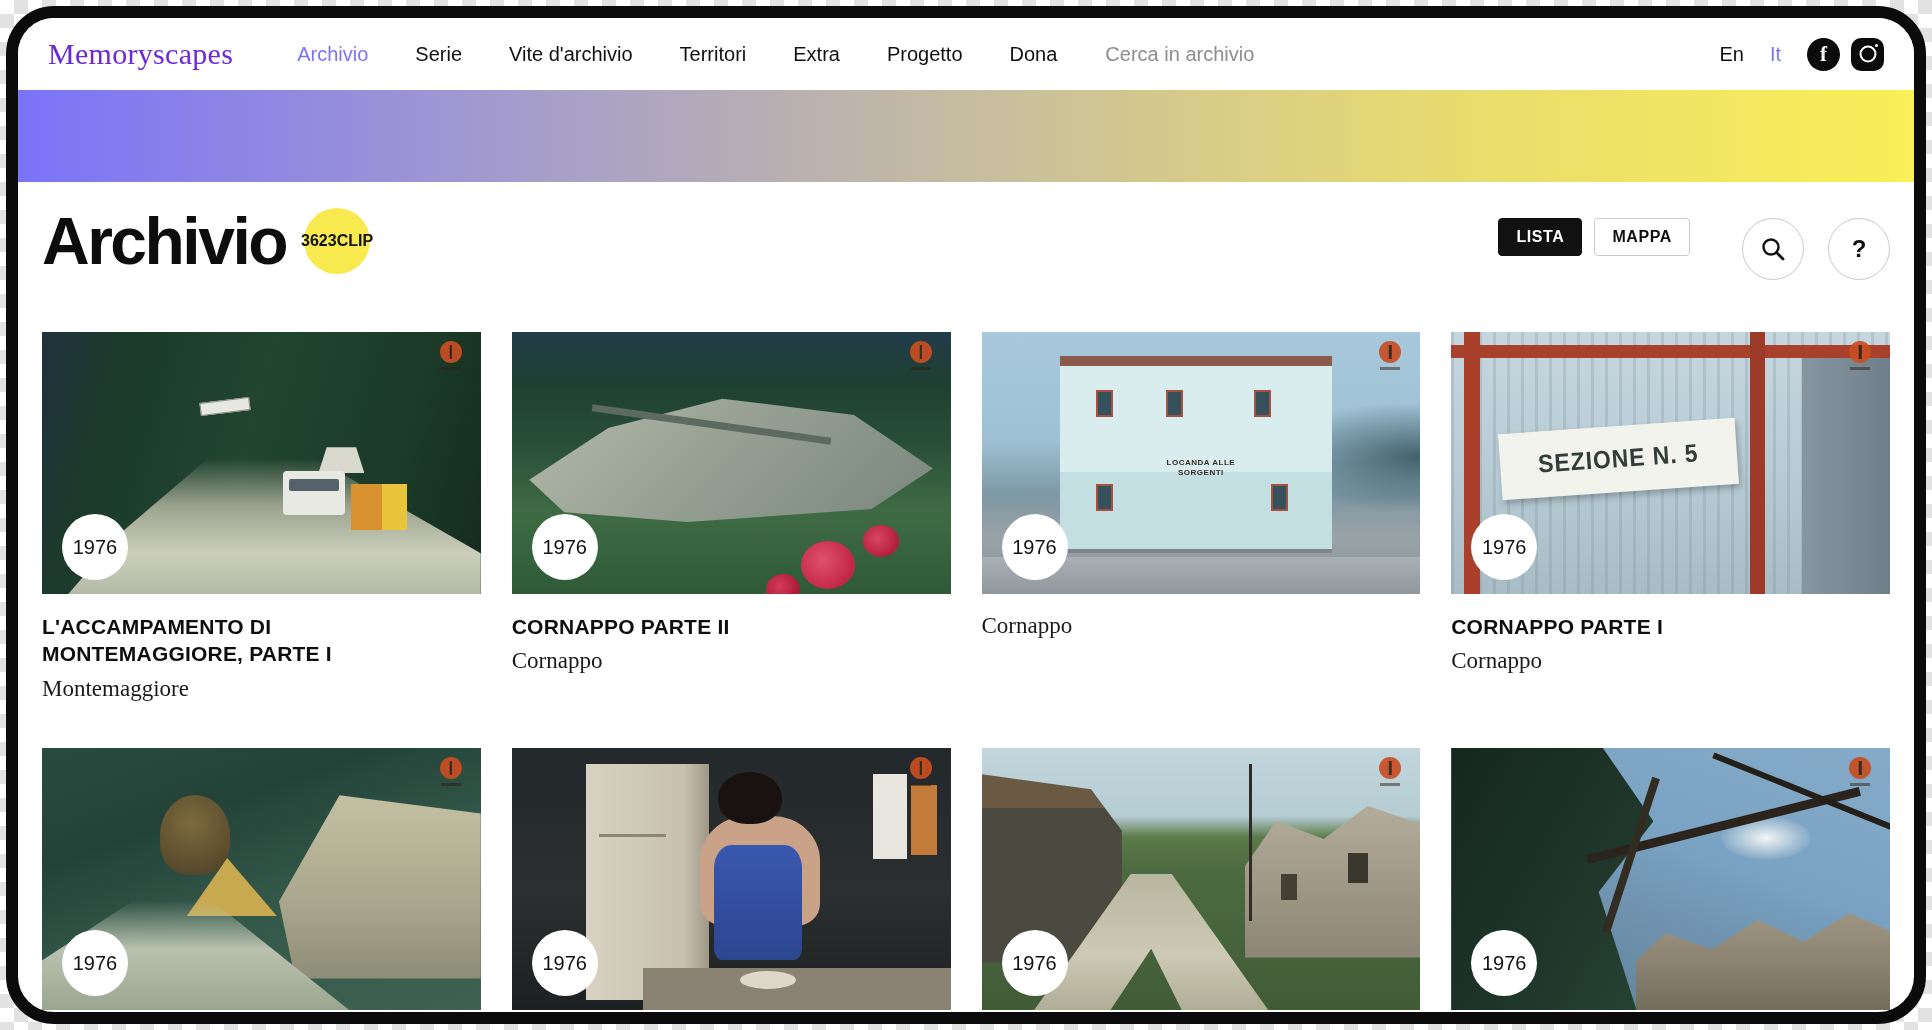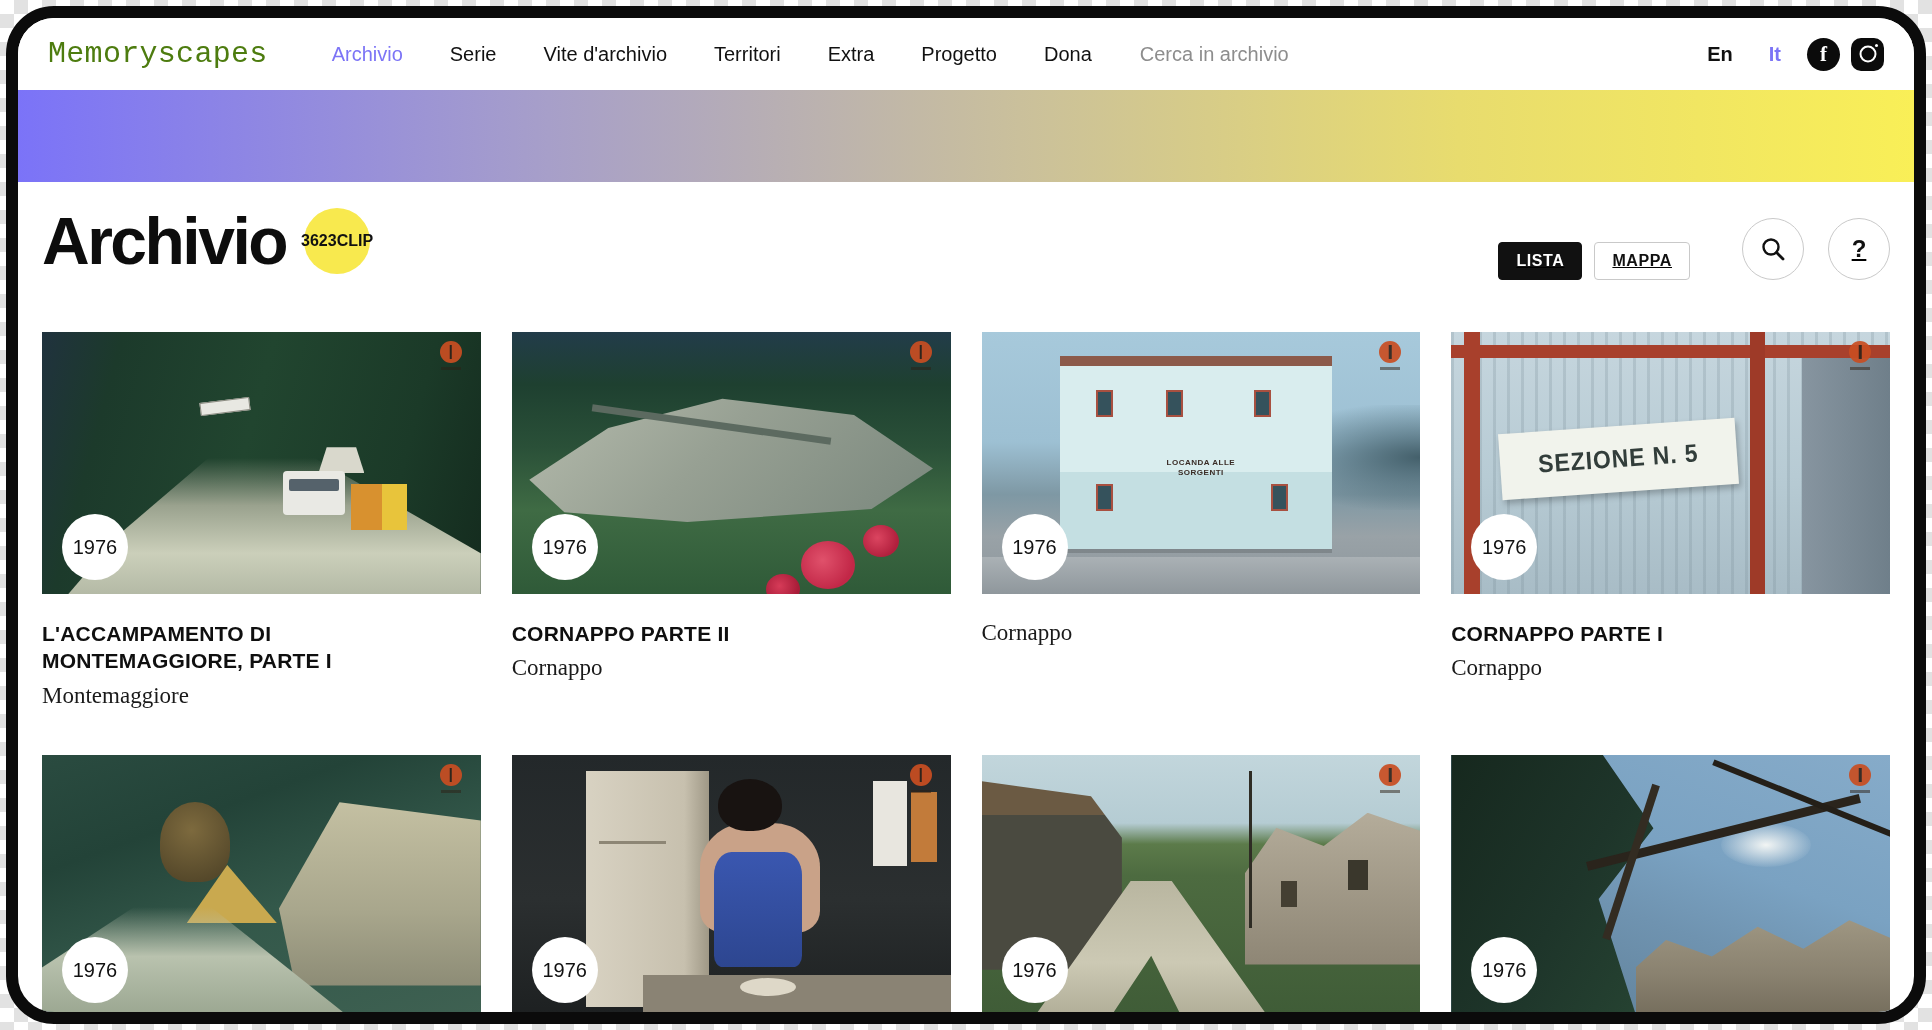--- a/index.html
+++ b/index.html
@@ -14,28 +14,28 @@
   .device {
     position:absolute; inset:6px;
     background:#ffffff;
     border:12px solid #0b0b0b;
     border-radius:48px;
     overflow:hidden;
   }
 
   
   .topbar { height:72px; display:flex; align-items:center; padding:0 30px; background:#fff; }
-  .brand { font-family:Liberation Mono, monospace; font-size:30px; color:#4d7c0f; font-weight:400; letter-spacing:0.3px; cursor:pointer; }
+  .brand { font-family:Liberation Serif, serif; font-size:30px; color:#6d28d9; font-weight:400; letter-spacing:0.3px; cursor:pointer; }
   .nav { display:flex; gap:47px; margin-left:64px; font-size:20px; font-weight:500; color:#111; }
   .nav-link { cursor:pointer; white-space:nowrap; }
   .nav-link.active { color:#7c74f6; }
   .search-input { margin-left:48px; border:none; outline:none; font-size:20px; font-family:"Liberation Sans",sans-serif; color:#333; width:230px; background:transparent; }
   .search-input::placeholder { color:#8d8d8d; }
   .right-zone { margin-left:auto; display:flex; align-items:center; gap:26px; }
-  .lang { display:flex; gap:36px; font-size:20px; font-weight:700; }
+  .lang { display:flex; gap:26px; font-size:20px; font-weight:400; }
   .lang-item { color:#111; cursor:pointer; }
   .lang-item.active { color:#7c74f6; }
   .socials { display:flex; gap:11px; align-items:center; }
   .fb-icon { width:33px; height:33px; border-radius:50%; background:#0b0b0b; color:#fff;
              display:flex; align-items:center; justify-content:center;
              font-size:21px; font-weight:700; font-family:"Liberation Serif",serif; cursor:pointer; }
   .ig-icon { width:33px; height:33px; border-radius:10px; background:#0b0b0b; position:relative; cursor:pointer; }
   .ig-icon::before { content:""; position:absolute; left:50%; top:50%; width:13px; height:13px;
              transform:translate(-50%,-50%); border:2.5px solid #fff; border-radius:50%; }
   .ig-icon::after { content:""; position:absolute; right:6px; top:6px; width:3px; height:3px; background:#fff; border-radius:50%; }
@@ -45,21 +45,21 @@
     background:linear-gradient(90deg,#7b73f8 0%,#a79fc9 28%,#c9bf9d 52%,#e8dc6e 76%,#f9ef57 100%); }
 
   
   .main { padding:26px 24px 0; }
   .header-row { display:flex; justify-content:space-between; align-items:flex-start; }
   .title-wrap { display:flex; align-items:flex-start; }
   .page-title { font-size:66px; font-weight:700; letter-spacing:-2.5px; line-height:1; color:#0d0d0d; }
   .clip-badge { width:66px; height:66px; border-radius:50%; background:#f8e94e; margin-left:18px; margin-top:0;
     display:flex; flex-direction:row; align-items:center; justify-content:center;
     font-size:16px; font-weight:600; line-height:1.2; color:#111; }
-  .controls { display:flex; align-items:flex-end; margin-top:10px;text-decoration:underline; }
+  .controls { display:flex; align-items:flex-start; margin-top:10px; }
   .btn { font-size:16px; font-weight:700; letter-spacing:0.6px; padding:9px 17px; border-radius:4px; cursor:pointer; font-family:"Liberation Sans",sans-serif; }
   .btn.dark { background:#111; color:#fff; border:1px solid #111; }
   .btn.ghost { background:#fff; color:#111; border:1px solid #c9c9c9; margin-left:12px; }
   .circle-btn { width:62px; height:62px; border-radius:50%; border:1px solid #c9c9c9; background:#fff;
     display:flex; align-items:center; justify-content:center; cursor:pointer; }
   .circle-btn.search { margin-left:52px; }
   .circle-btn.help { margin-left:24px; font-size:24px; font-weight:700; color:#111; }
 
   
   .grid { display:grid; grid-template-columns:repeat(4,1fr); column-gap:31px; margin-top:52px; }
@@ -67,21 +67,21 @@
   .thumb { position:relative; height:262px; overflow:hidden; background:#c8c8c8; }
   .year-badge { position:absolute; left:20px; bottom:14px; width:66px; height:66px; border-radius:50%;
     background:#fff; display:flex; align-items:center; justify-content:center;
     font-size:20px; font-weight:500; color:#111; z-index:5; }
   .watermark { position:absolute; top:9px; right:15px; width:30px; display:flex; flex-direction:column;
     align-items:center; gap:4px; z-index:5; opacity:0.92; }
   .wm-circle { width:22px; height:22px; border-radius:50%; background:#c94e22; position:relative; }
   .wm-circle::after { content:""; position:absolute; left:50%; top:4px; width:2.5px; height:14px;
     transform:translateX(-50%); background:#30231a; }
   .wm-line { width:20px; height:2.5px; background:rgba(45,32,22,0.55); }
-  .card-body { margin-top:26px; min-height:135px; }
+  .card-body { margin-top:19px; min-height:135px; }
   .card-title { font-size:21px; font-weight:600; letter-spacing:0.2px; line-height:1.3; color:#0f0f0f; max-width:352px; }
   .card-sub { font-family:"Liberation Serif",serif; font-size:23px; color:#1a1a1a; margin-top:8px; }
 
   
   .ph { position:absolute; }
   
   .photo-camp { background:linear-gradient(105deg,#20323e 0%,#1c3a2b 16%,#21452f 46%,#1b3a28 78%,#142b1e 100%); }
   .photo-camp .road { left:0; bottom:0; width:100%; height:52%;
     background:linear-gradient(180deg,rgba(140,150,130,0) 0%,#9aa28e 35%,#cbcfba 70%,#b4baa6 100%);
     clip-path:polygon(38% 0,62% 0,100% 70%,100% 100%,6% 100%,18% 55%); }

